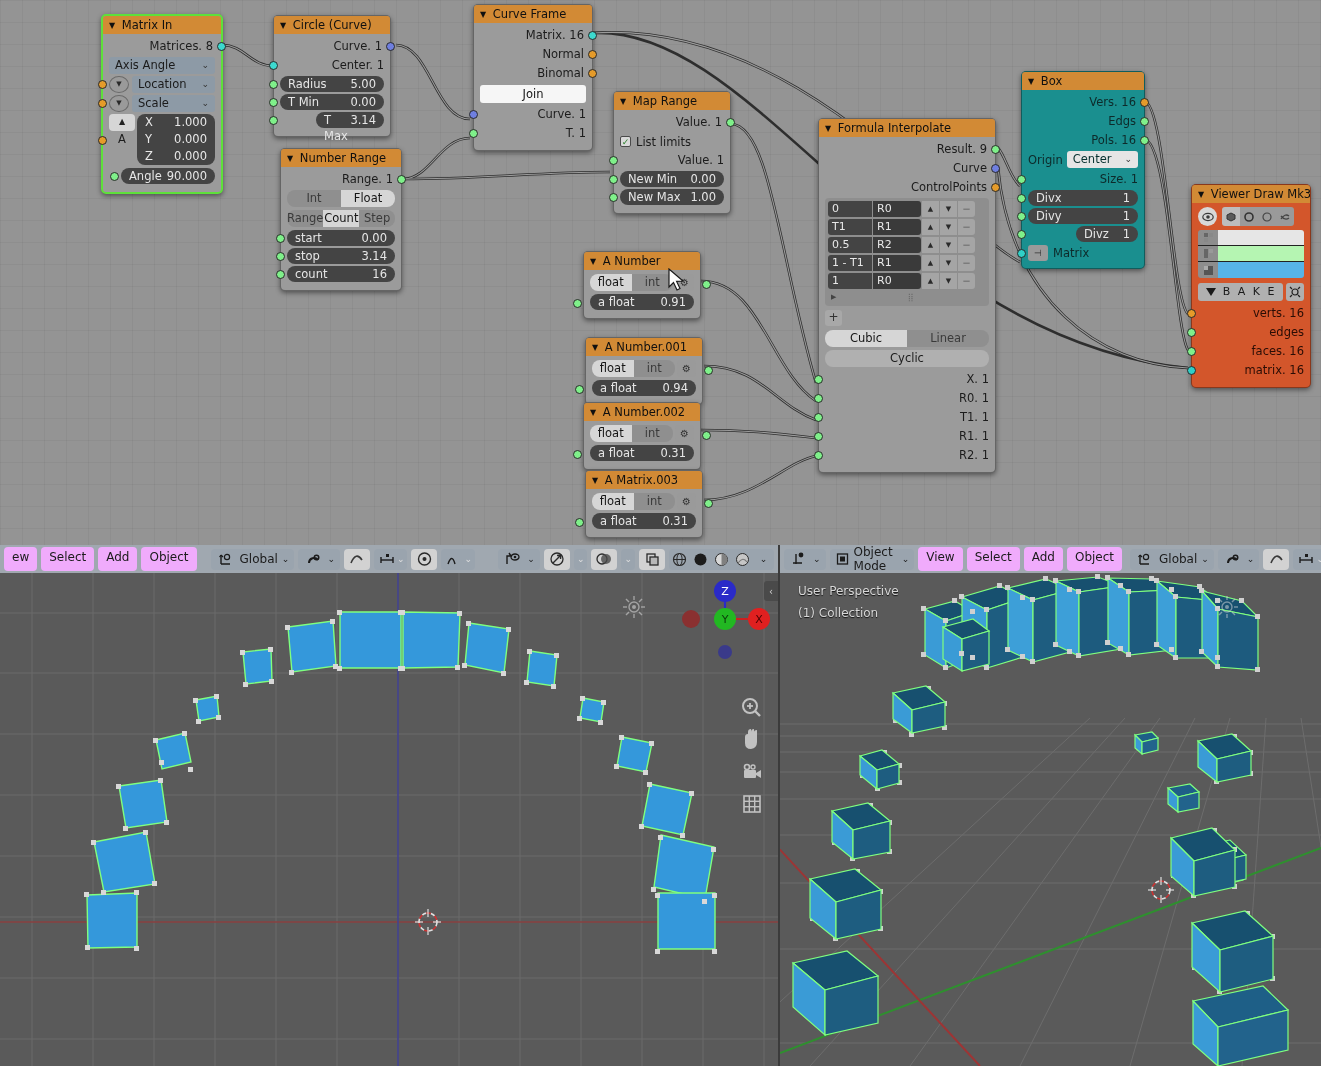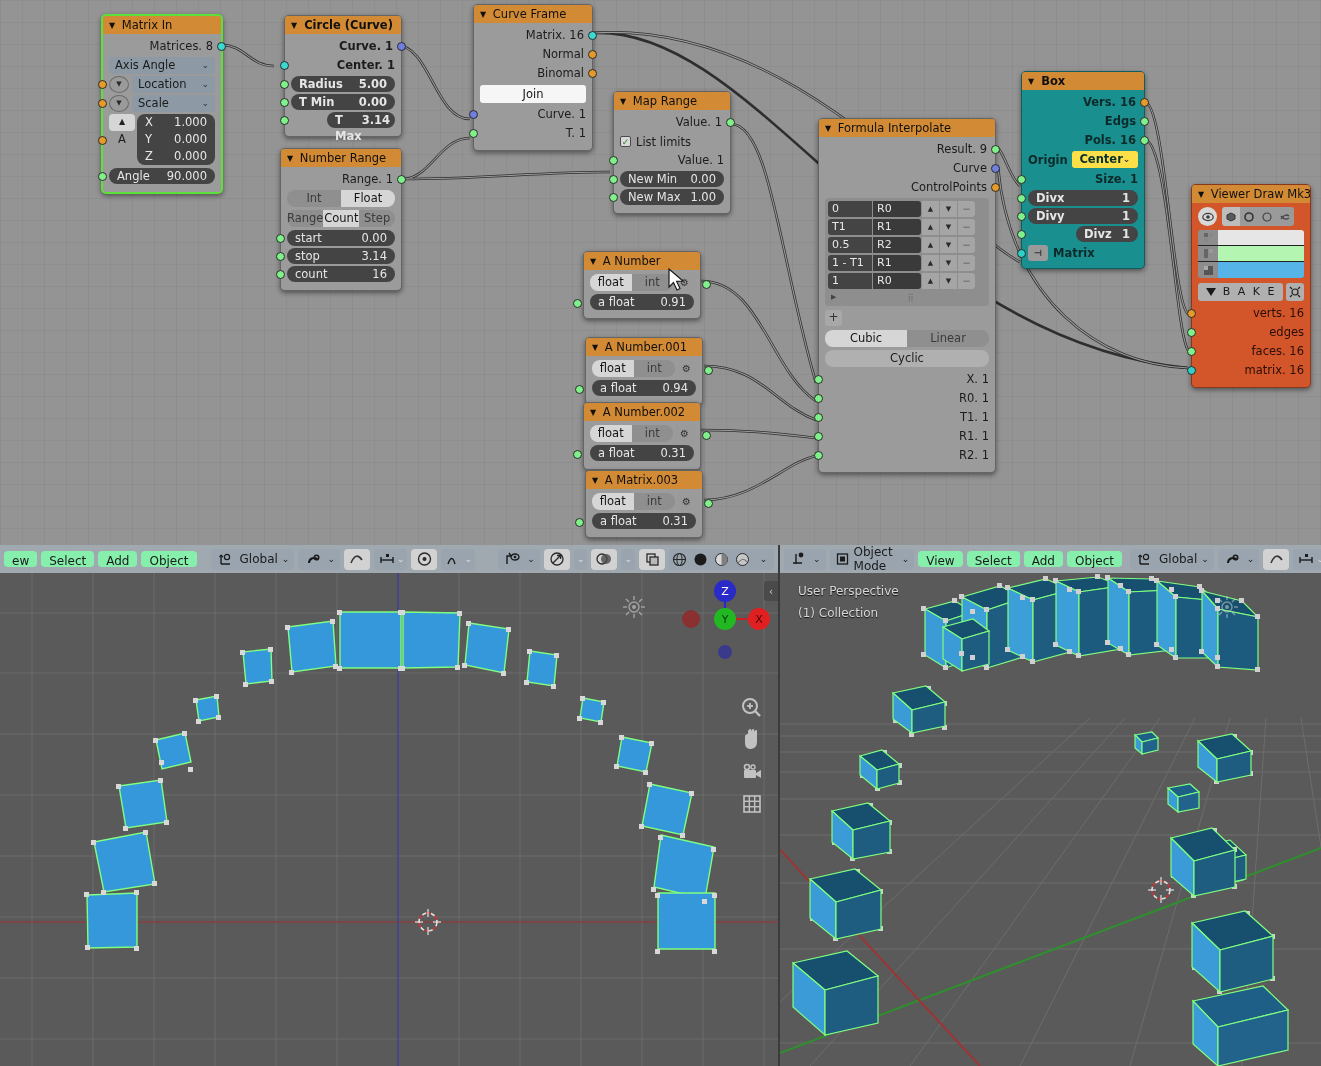--- a/index.html
+++ b/index.html
@@ -113,23 +113,23 @@
   .frow .fc1{ width:44px; background:#444; color:#e8e8e8; border-radius:3px 0 0 3px; padding-left:4px; line-height:16px; font-size:11px;}
   .frow .fc2{ width:48px; background:#3a3a3a; color:#e8e8e8; border-radius:0 3px 3px 0; padding-left:4px; line-height:16px; font-size:11px;}
   .frow .fb{ width:17px; background:#a5a5a5; text-align:center; line-height:16px; font-size:7px; color:#2a2a2a; }
   .frow .fb.last{ border-radius:0 3px 3px 0;}
   .fbottom{ display:flex; align-items:center; height:12px; }
   .fbottom .ar{ font-size:7px; color:#444; margin-left:3px;}
   .fbottom .dots{ flex:1; text-align:center; color:#6d6d6d; font-size:8px; letter-spacing:1px;}
   .plusbtn{ width:17px; height:16px; background:#a8a8a8; border-radius:3px; text-align:center; line-height:14px; font-size:12px; color:#333; margin-bottom:4px;}
 
   
-  .node.teal{ background:#1a8f8f;font-weight:bold; }
+  .node.teal{ background:#1a8f8f; }
   .node.teal .lbl{ color:#0d2a2a; }
-  .node.teal .dropdown{ background:#fde047; color:#07302f;justify-content:center;}
+  .node.teal .dropdown{ background:#e5e5e5; color:#07302f;}
   
   .node.viewer{ background:#d3562b; }
   .node.viewer .lbl{ color:#2a0d05; }
 
   .vrow1{ display:flex; align-items:center; gap:5px; margin-bottom:4px;}
   .eyebtn{ width:19px; height:19px; border-radius:50%; background:#d8d8d8; display:flex;align-items:center;justify-content:center;}
   .iconset{ display:flex; }
   .iconset > div{ width:18px; height:19px; background:#9a9a9a; display:flex;align-items:center;justify-content:center;}
   .iconset > div:first-child{ border-radius:3px 0 0 3px; background:#bdbdbd;}
   .iconset > div:last-child{ border-radius:0 3px 3px 0;}
@@ -145,21 +145,21 @@
 
   
   .viewport{ position:absolute; background:#5a5a5a; overflow:hidden; }
   #vp-left{ left:0; top:545px; width:778px; height:521px; }
   #vp-right{ left:780px; top:545px; width:541px; height:521px; }
 
   .vp-header{
     position:absolute; left:0; top:0; width:100%; height:28px;
     background:#a0a8b0; display:flex; align-items:center; padding:0 4px; gap:4px;
   }
-  .hbtn{ background:#86efac; border-radius:4px; height:16px; line-height:20px; padding:0 8px;
+  .hbtn{ background:#f0abfc; border-radius:4px; height:24px; line-height:20px; padding:0 8px;
          font-size:12px; color:#1b1b1b; }
   .hgroup{ background:#9aa4ae; border-radius:4px; height:21px; display:flex; align-items:center;
            padding:0 5px; gap:4px; font-size:12px; color:#1b1b1b; }
   .hsep{ width:6px; }
   .hicon{ width:20px; height:20px; display:flex; align-items:center; justify-content:center; }
   .hbox{ background:#9aa4ae; border-radius:4px; height:21px; display:flex; align-items:center; padding:0 3px;}
   .hbox.lite{ background:#d2d2d2; }
   .shadeset{ display:flex; background:#9aa4ae; border-radius:4px; height:21px; align-items:center;}
   .shadeset > div{ width:21px; height:21px; display:flex;align-items:center;justify-content:center;}
 
@@ -272,31 +272,31 @@
               <span>Y</span>
               <span>0.000</span>
             </div>
             <div class="xyzrow">
               <span>Z</span>
               <span>0.000</span>
             </div>
           </div>
         </div>
       </div>
-      <div style="position:relative; margin-top:3px;">
+      <div style="position:relative; margin-top:3px;margin-left:12px;">
         <span class="sock l s-green" style="top:4px;"></span>
         <div class="field">
           <span class="fl">Angle</span>
           <span class="fv">90.000</span>
         </div>
       </div>
     </div>
   </div>
 
-  <div class="node" style="left:284px; top:15px; width:118px;font-weight:bold;">
+  <div class="node" style="left:273px; top:15px; width:118px;">
     <div class="hdr">
       <span class="tri">▼</span>
       <span>Circle (Curve)</span>
     </div>
     <div class="body">
       <div class="row out">
         <span class="lbl">Curve. 1</span>
         <span class="sock r s-blue"></span>
       </div>
       <div class="row in">

